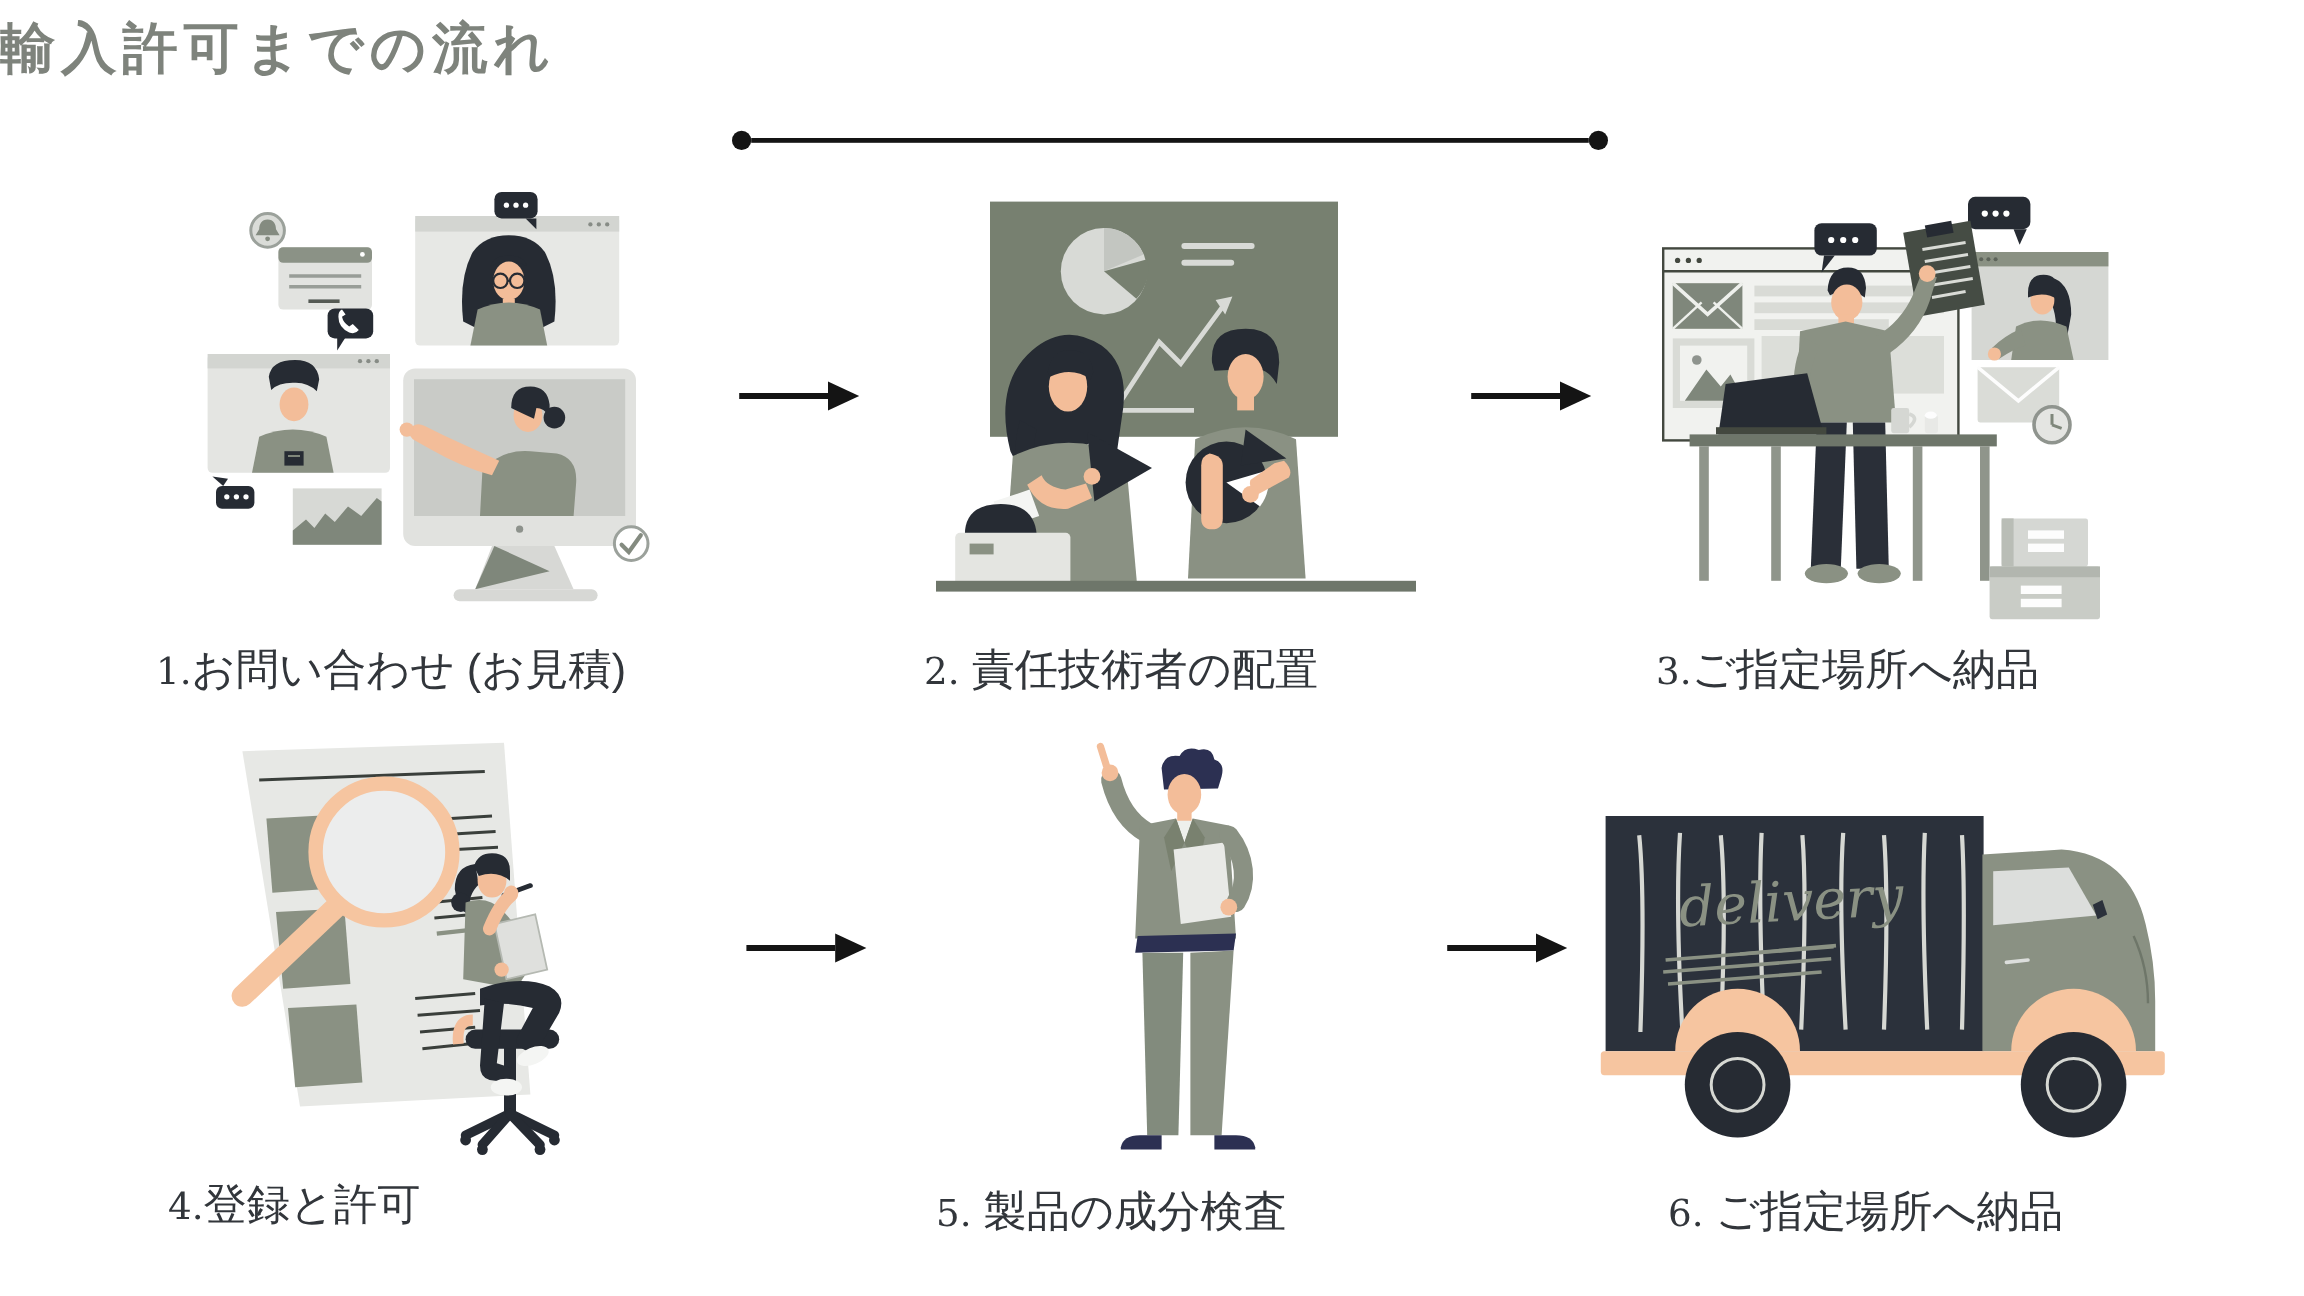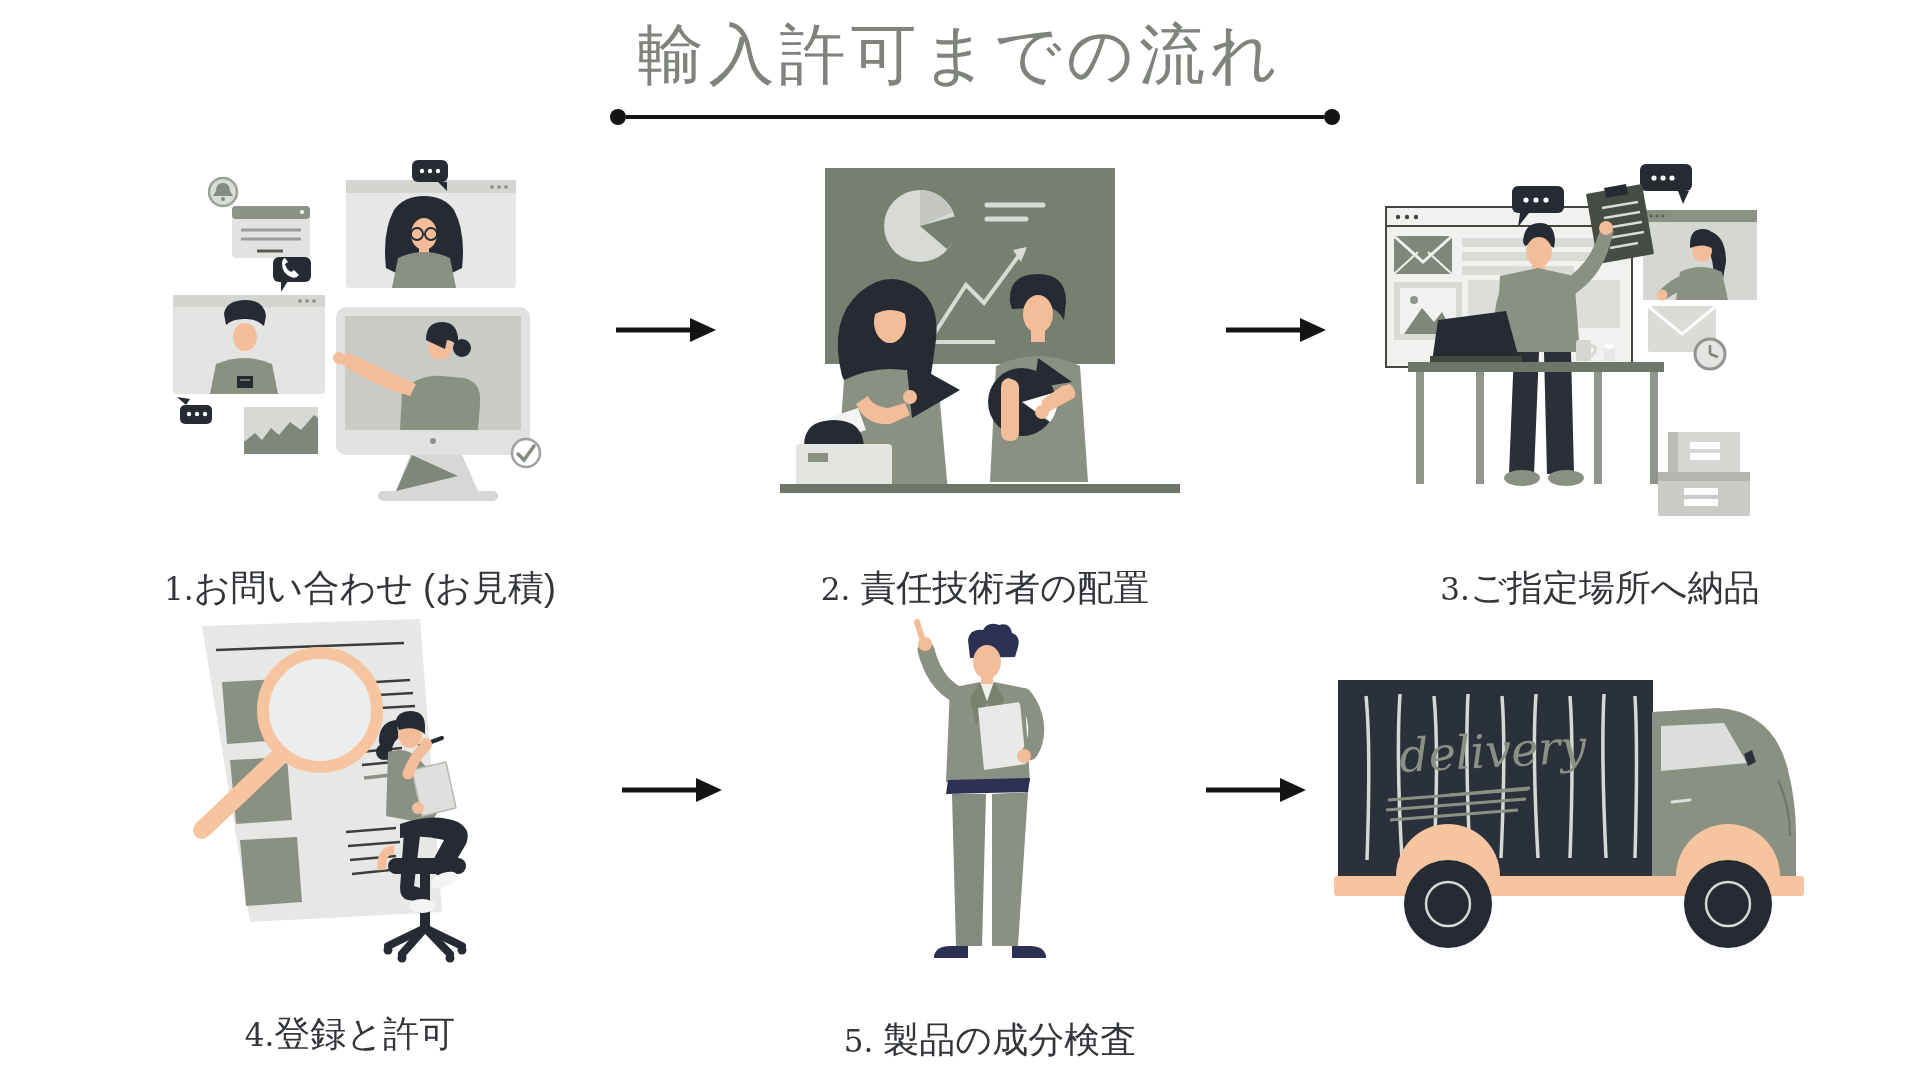--- a/index.html
+++ b/index.html
@@ -1,28 +1,28 @@
 <!DOCTYPE html>
 <html style="--background: #FFFFFF; --title: #7E837C; --label: #32363B; --arrow: #141414; --sage: #8A9183; --sage-dark: #778070; --dark: #262B33; --navy: #2C3052; --peach: #F3BD99; --peach-light: #F6C5A0; --light-gray: #E4E5E2; --mid-gray: #CFD1CD;"><head>
 <meta charset="utf-8">
 <style>
   :root{
     --background:#FFFFFF; --title:#7E837C; --label:#32363B; --arrow:#141414;
   }
   html,body{margin:0;padding:0;}
   body{background:var(--background);font-family:"Liberation Sans",sans-serif;}
   .page{position:relative;width:1920px;height:1080px;background:var(--background);overflow:hidden;}
-  .title{position:absolute;left:0;top:10px;width:100%;text-align:center;
-    font-size:66px;letter-spacing:5px;color:var(--title);font-weight:400;}
+  .title{position:absolute;left:0;top:10px;width:100%;
+    font-size:46px;letter-spacing:5px;color:var(--title);font-weight:700;}
   .title-underline{position:absolute;left:610px;top:108px;width:730px;height:18px;
     display:flex;align-items:center;}
   .title-underline .dot{width:16px;height:16px;border-radius:50%;background:var(--arrow);flex:0 0 auto;}
   .title-underline .line{flex:1;height:4px;background:var(--arrow);}
   .illus{position:absolute;}
-  .step-label{position:absolute;text-align:center;color:var(--label);font-size:36px;white-space:nowrap;margin-top:30px;}
+  .step-label{position:absolute;color:var(--label);font-size:36px;white-space:nowrap;}
   .step-label .num{font-family:"DejaVu Serif","Liberation Serif",serif;font-size:31px;}
   .arrow{position:absolute;width:110px;height:44px;}
 </style>
 </head>
 <body>
 
 <div class="page">
 
   <div class="title">輸入許可までの流れ</div>
   <div class="title-underline">
@@ -423,14 +423,17 @@
   </div>
   <div class="step-label" style="left:1380px;top:534px;width:440px">
     <span class="num">3.</span><span>ご指定場所へ納品</span>
   </div>
   <div class="step-label" style="left:140px;top:980px;width:420px">
     <span class="num">4.</span><span>登録と許可</span>
   </div>
   <div class="step-label" style="left:780px;top:986px;width:420px">
     <span class="num">5.</span><span> 製品の成分検査</span>
   </div>
+  <div class="step-label" style="left:1390px;top:986px;width:430px">
+    <span class="num">6.</span><span> ご指定場所へ納品</span>
+  </div>
 
 </div>
 
 </body></html>

